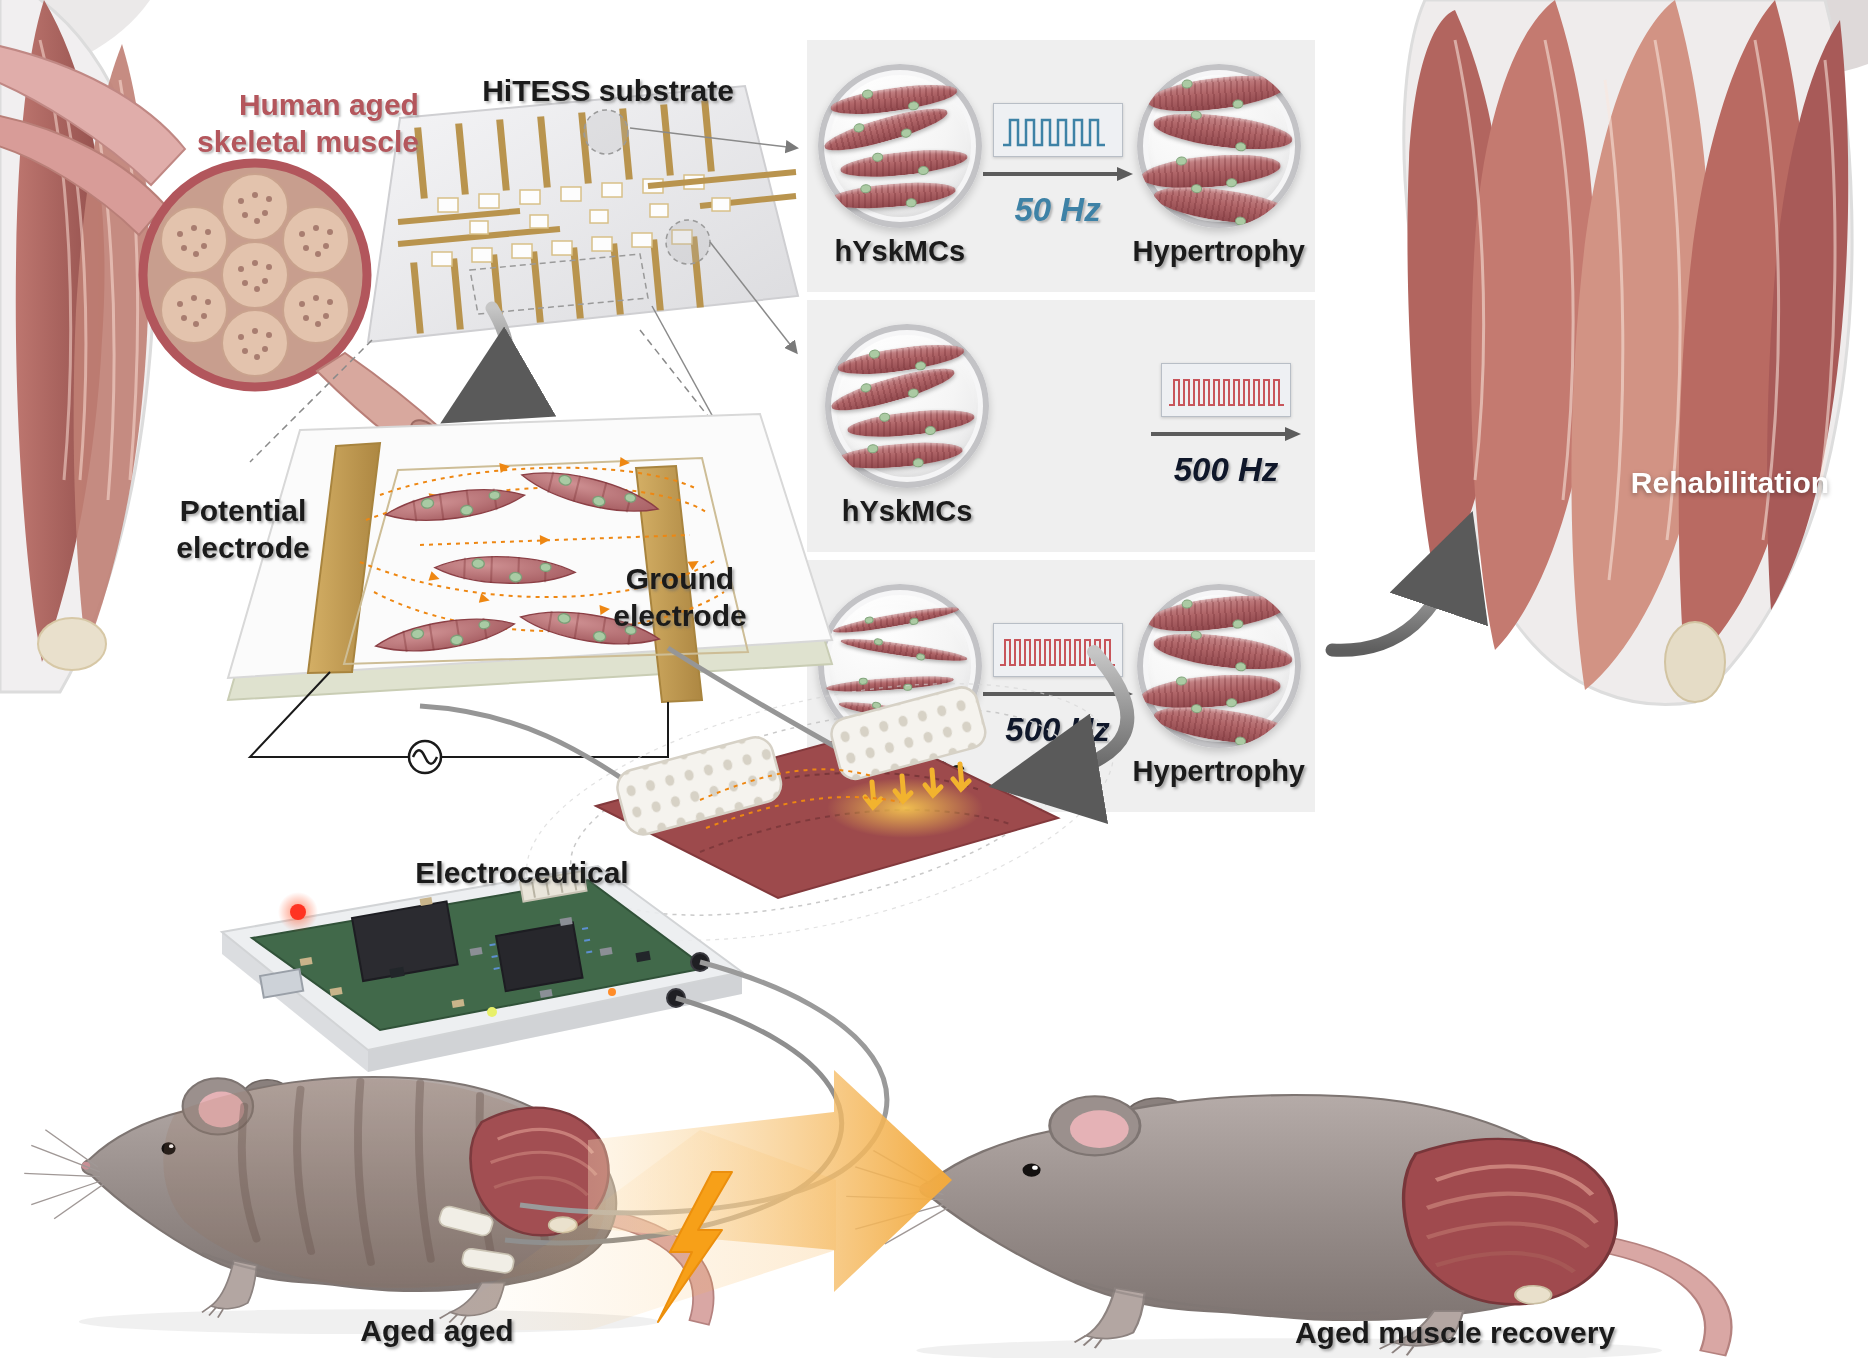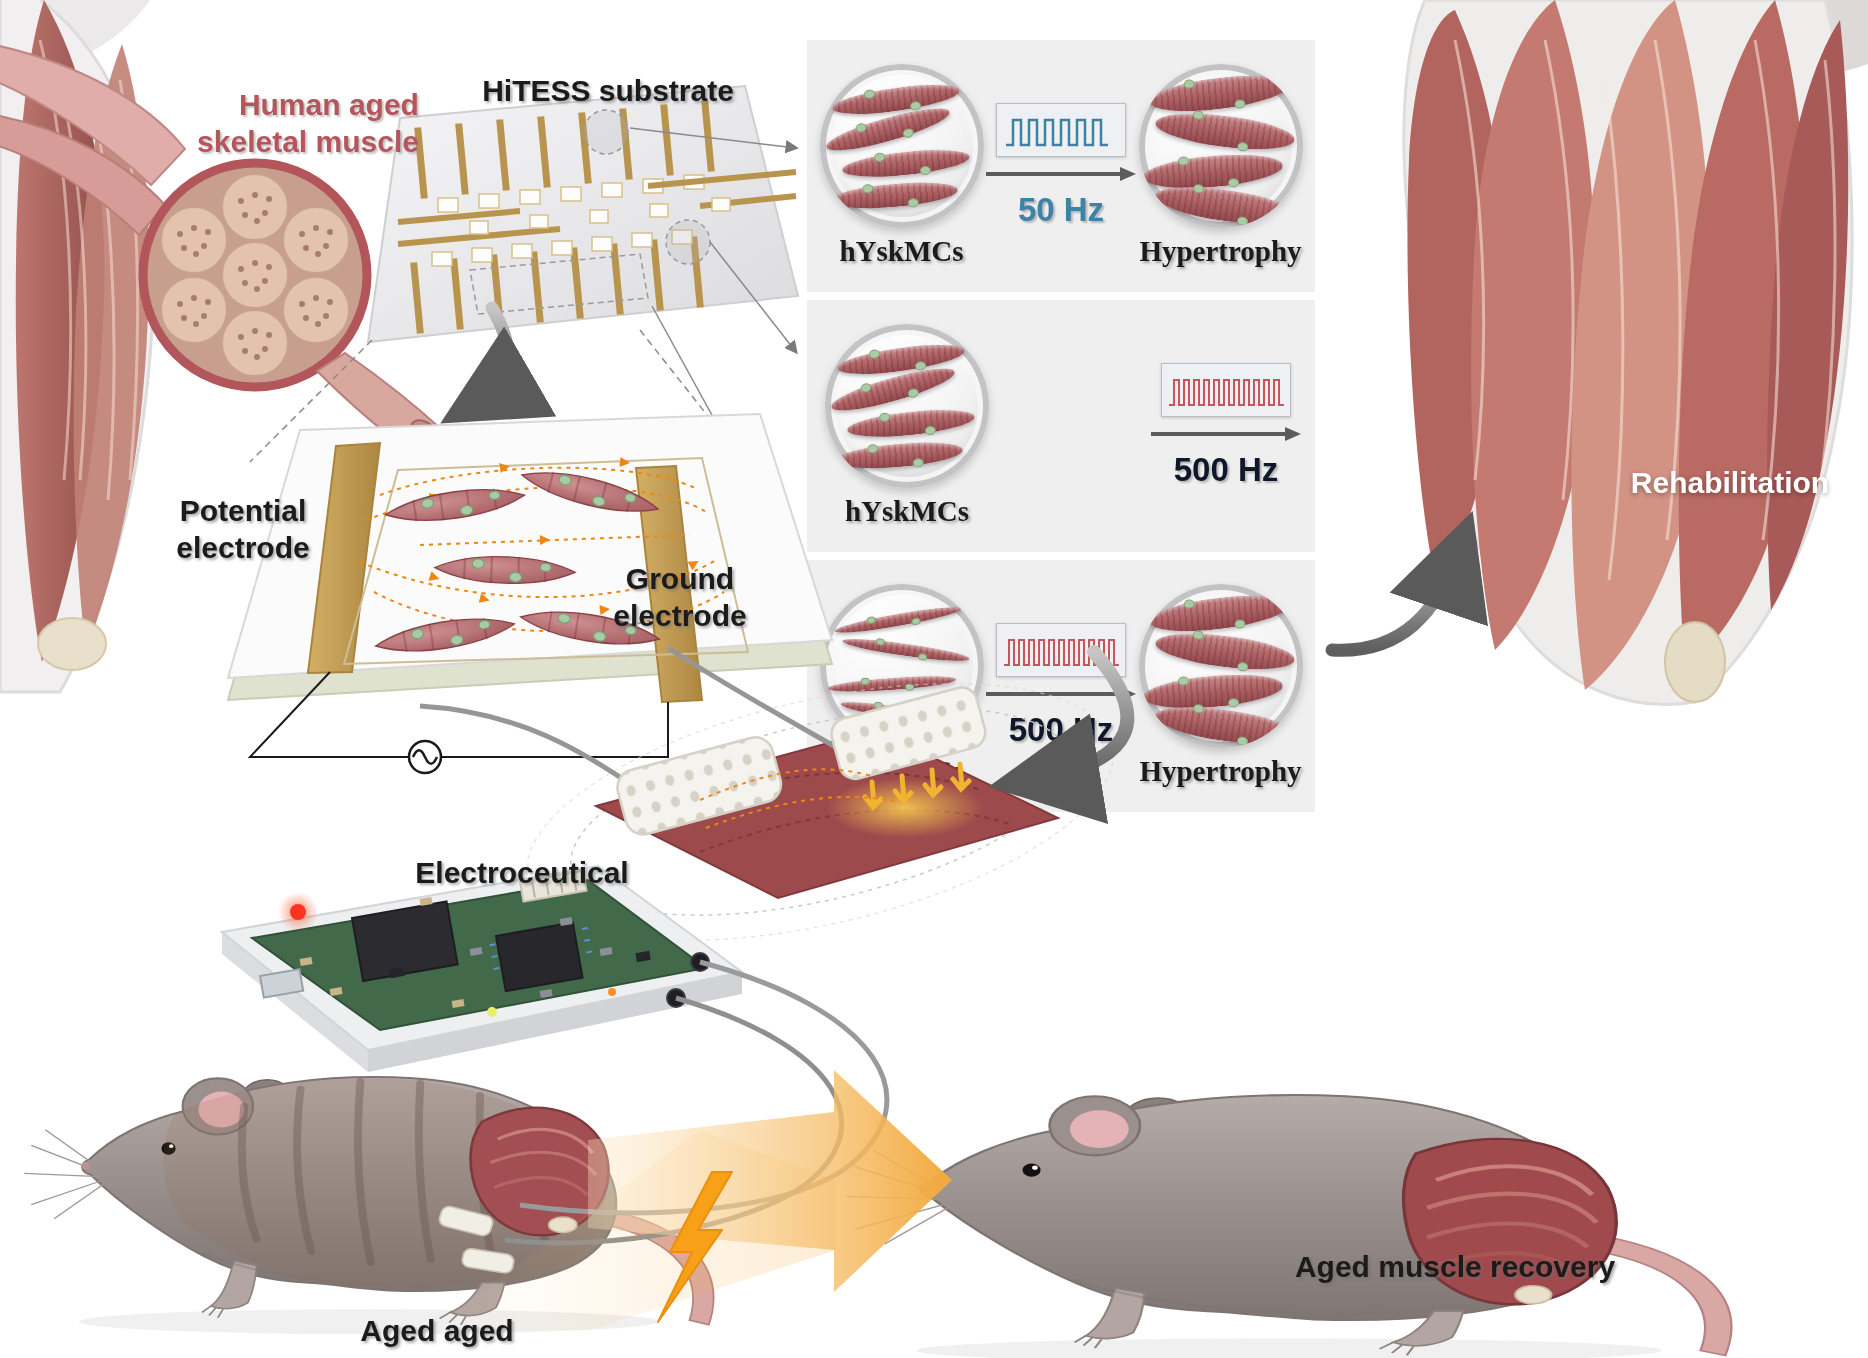--- a/index.html
+++ b/index.html
@@ -10,25 +10,25 @@
   .lbl{position:absolute;z-index:3;font-weight:bold;font-size:30px;color:#1b1b1b;
        text-shadow:2px 2px 3px rgba(110,110,110,.6);white-space:nowrap;
        transform:translateX(-50%);line-height:37px;text-align:center;}
   .red-lbl{color:#b4565c;text-shadow:2px 2px 2px rgba(140,140,140,.5);text-align:right;}
   .white-lbl{color:#ffffff;font-weight:700;text-shadow:0 2px 5px rgba(0,0,0,.35);}
   
   .panels{position:absolute;left:807px;top:40px;width:508px;z-index:1;
           display:flex;flex-direction:column;gap:8px;}
   .panel{height:252px;background:#efefef;display:flex;align-items:center;
          justify-content:space-between;padding:0 10px;box-sizing:border-box;}
-  .dish-col{display:flex;flex-direction:column;align-items:center;gap:7px;width:180px;font-family:Liberation Serif, serif;}
+  .dish-col{display:flex;flex-direction:column;align-items:center;gap:7px;width:180px;}
   .mid-col{display:flex;flex-direction:column;align-items:center;gap:9px;width:158px;}
   .dish-label{font-weight:bold;font-size:29px;color:#1b1b1b;white-space:nowrap;
               text-shadow:2px 2px 3px rgba(110,110,110,.6);}
-  .freq{font-weight:bold;font-size:33px;text-shadow:2px 2px 2px rgba(130,130,130,.5);}
+  .freq{font-weight:bold;font-size:33px;text-shadow:2px 2px 2px rgba(130,130,130,.5);font-style:italic;}
   .teal{color:#3e82a6;} .redc{color:#0f172a;}
   .wavebox{width:128px;height:52px;background:#eef0f3;border:1px solid #b8bec6;
            box-shadow:0 1px 3px rgba(0,0,0,.18);display:flex;align-items:center;justify-content:center;}
   .arrow-svg{display:block;}
   
   .dish{position:relative;width:164px;height:164px;border-radius:50%;overflow:hidden;
     background:radial-gradient(circle at 34% 28%, #ffffff 0%, #f5f5f5 48%, #e8e8e9 78%, #d6d6d8 100%);
     box-shadow:inset 0 0 0 6px rgba(186,186,189,.85), inset 0 0 0 11px rgba(246,246,247,.95),
                inset 0 12px 18px rgba(255,255,255,.9), inset 0 -10px 16px rgba(0,0,0,.12),
                0 4px 9px rgba(0,0,0,.18);}
@@ -549,14 +549,14 @@
     <span>Ground</span><br>
     <span>electrode</span>
   </div>
 
   <div class="lbl white-lbl" style="left:1730px;top:464px;">Rehabilitation</div>
 
   <div class="lbl" style="left:522px;top:854px;">Electroceutical</div>
 
   <div class="lbl" style="left:437px;top:1312px;">Aged aged</div>
 
-  <div class="lbl" style="left:1455px;top:1248px;">Aged muscle recovery</div>
+  <div class="lbl" style="left:1455px;top:1314px;">Aged muscle recovery</div>
 </div>
 
 </body></html>

